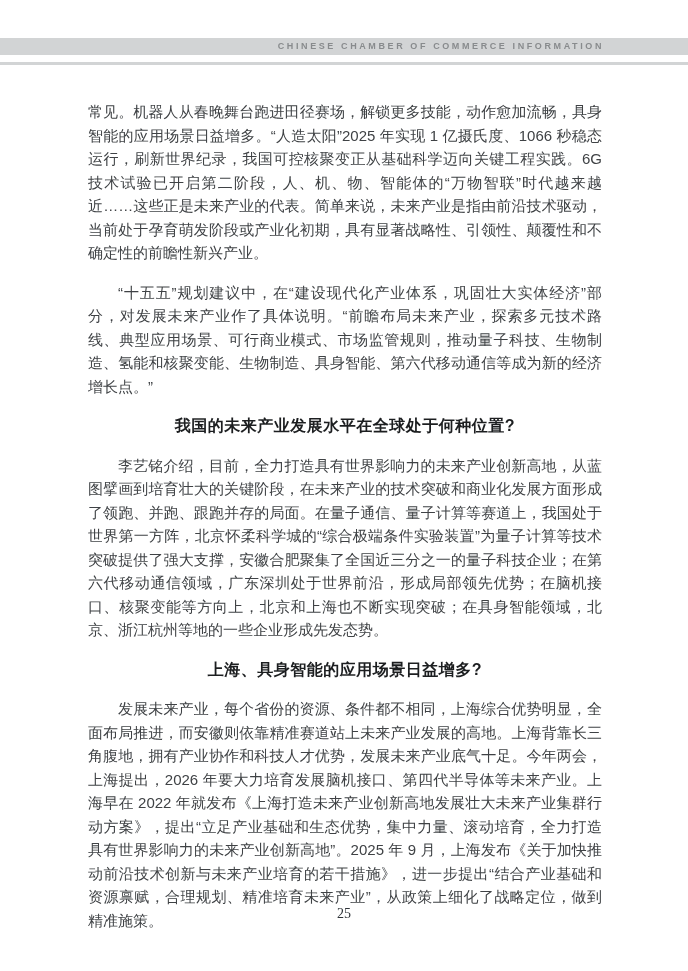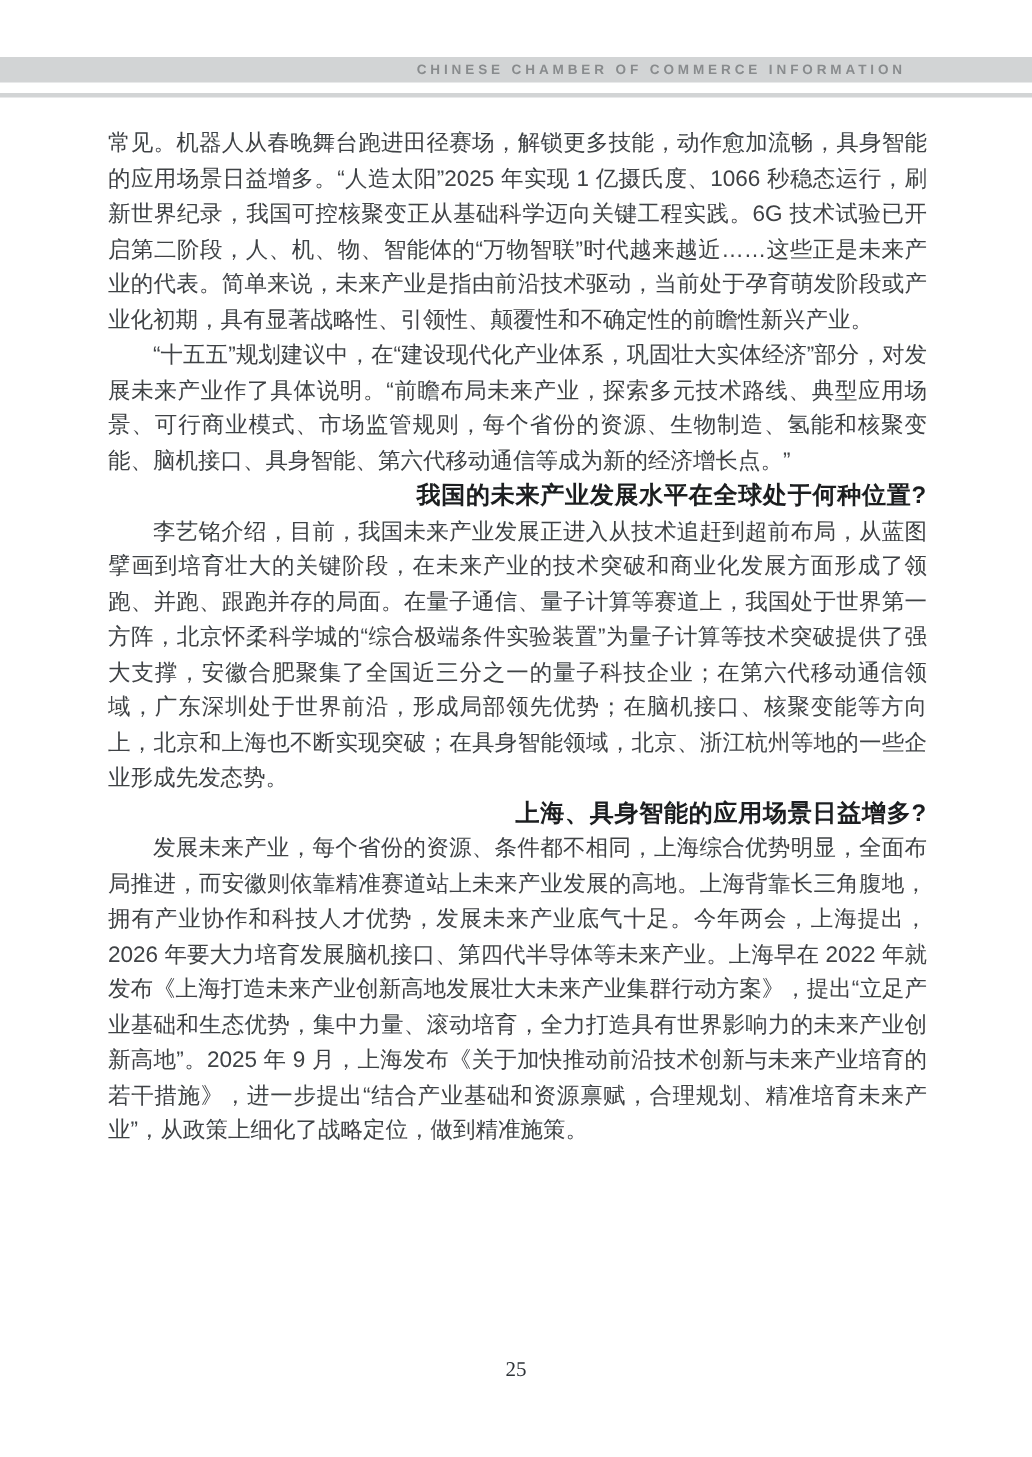--- a/index.html
+++ b/index.html
@@ -41,32 +41,32 @@
     position: absolute;
     top: 84px;
     left: 72px;
     width: 546px;
     color: #3f4245;
     font-size: 15px;
     line-height: 23.5px;
     text-align: justify;
   }
   .content p {
-    margin: 0;
+    margin: 16px;
   }
   .content p.indent {
     text-indent: 2em;
   }
   .section-heading {
     margin: 4px 0 4px 0;
     font-size: 16px;
     line-height: 23.5px;
     font-weight: bold;
     color: #1c1e20;
-    text-align: right;
+    text-align: center;
     letter-spacing: 0.5px;
     text-indent: 0;
   }
   .footer-pagenum {
     position: absolute;
     top: 906px;
     left: 0;
     width: 688px;
     text-align: center;
     font-family: "Liberation Serif", serif;
@@ -79,22 +79,22 @@
 
 <div class="page">
 
   <div class="header-bar">
     <span class="header-title">CHINESE CHAMBER OF COMMERCE INFORMATION</span>
   </div>
   <div class="header-rule"></div>
 
   <div class="content">
     <p class="body-para">常见。机器人从春晚舞台跑进田径赛场，解锁更多技能，动作愈加流畅，具身智能的应用场景日益增多。“人造太阳”2025 年实现 1 亿摄氏度、1066 秒稳态运行，刷新世界纪录，我国可控核聚变正从基础科学迈向关键工程实践。6G 技术试验已开启第二阶段，人、机、物、智能体的“万物智联”时代越来越近……这些正是未来产业的代表。简单来说，未来产业是指由前沿技术驱动，当前处于孕育萌发阶段或产业化初期，具有显著战略性、引领性、颠覆性和不确定性的前瞻性新兴产业。</p>
-    <p class="body-para indent">“十五五”规划建议中，在“建设现代化产业体系，巩固壮大实体经济”部分，对发展未来产业作了具体说明。“前瞻布局未来产业，探索多元技术路线、典型应用场景、可行商业模式、市场监管规则，每个省份的资源、生物制造、氢能和核聚变能、脑机接口、具身智能、第六代移动通信等成为新的经济增长点。”</p>
+    <p class="body-para indent">“十五五”规划建议中，在“建设现代化产业体系，巩固壮大实体经济”部分，对发展未来产业作了具体说明。“前瞻布局未来产业，探索多元技术路线、典型应用场景、可行商业模式、市场监管规则，推动量子科技、生物制造、氢能和核聚变能、生物制造、具身智能、第六代移动通信等成为新的经济增长点。”</p>
     <p class="section-heading">我国的未来产业发展水平在全球处于何种位置?</p>
-    <p class="body-para indent">李艺铭介绍，目前，我国未来产业发展正进入从技术追赶到超前布局，从蓝图擘画到培育壮大的关键阶段，在未来产业的技术突破和商业化发展方面形成了领跑、并跑、跟跑并存的局面。在量子通信、量子计算等赛道上，我国处于世界第一方阵，北京怀柔科学城的“综合极端条件实验装置”为量子计算等技术突破提供了强大支撑，安徽合肥聚集了全国近三分之一的量子科技企业；在第六代移动通信领域，广东深圳处于世界前沿，形成局部领先优势；在脑机接口、核聚变能等方向上，北京和上海也不断实现突破；在具身智能领域，北京、浙江杭州等地的一些企业形成先发态势。</p>
+    <p class="body-para indent">李艺铭介绍，目前，全力打造具有世界影响力的未来产业创新高地，从蓝图擘画到培育壮大的关键阶段，在未来产业的技术突破和商业化发展方面形成了领跑、并跑、跟跑并存的局面。在量子通信、量子计算等赛道上，我国处于世界第一方阵，北京怀柔科学城的“综合极端条件实验装置”为量子计算等技术突破提供了强大支撑，安徽合肥聚集了全国近三分之一的量子科技企业；在第六代移动通信领域，广东深圳处于世界前沿，形成局部领先优势；在脑机接口、核聚变能等方向上，北京和上海也不断实现突破；在具身智能领域，北京、浙江杭州等地的一些企业形成先发态势。</p>
     <p class="section-heading">上海、具身智能的应用场景日益增多?</p>
     <p class="body-para indent">发展未来产业，每个省份的资源、条件都不相同，上海综合优势明显，全面布局推进，而安徽则依靠精准赛道站上未来产业发展的高地。上海背靠长三角腹地，拥有产业协作和科技人才优势，发展未来产业底气十足。今年两会，上海提出，2026 年要大力培育发展脑机接口、第四代半导体等未来产业。上海早在 2022 年就发布《上海打造未来产业创新高地发展壮大未来产业集群行动方案》，提出“立足产业基础和生态优势，集中力量、滚动培育，全力打造具有世界影响力的未来产业创新高地”。2025 年 9 月，上海发布《关于加快推动前沿技术创新与未来产业培育的若干措施》，进一步提出“结合产业基础和资源禀赋，合理规划、精准培育未来产业”，从政策上细化了战略定位，做到精准施策。</p>
   </div>
 
   <div class="footer-pagenum">25</div>
 
 </div>
 
 </body></html>

